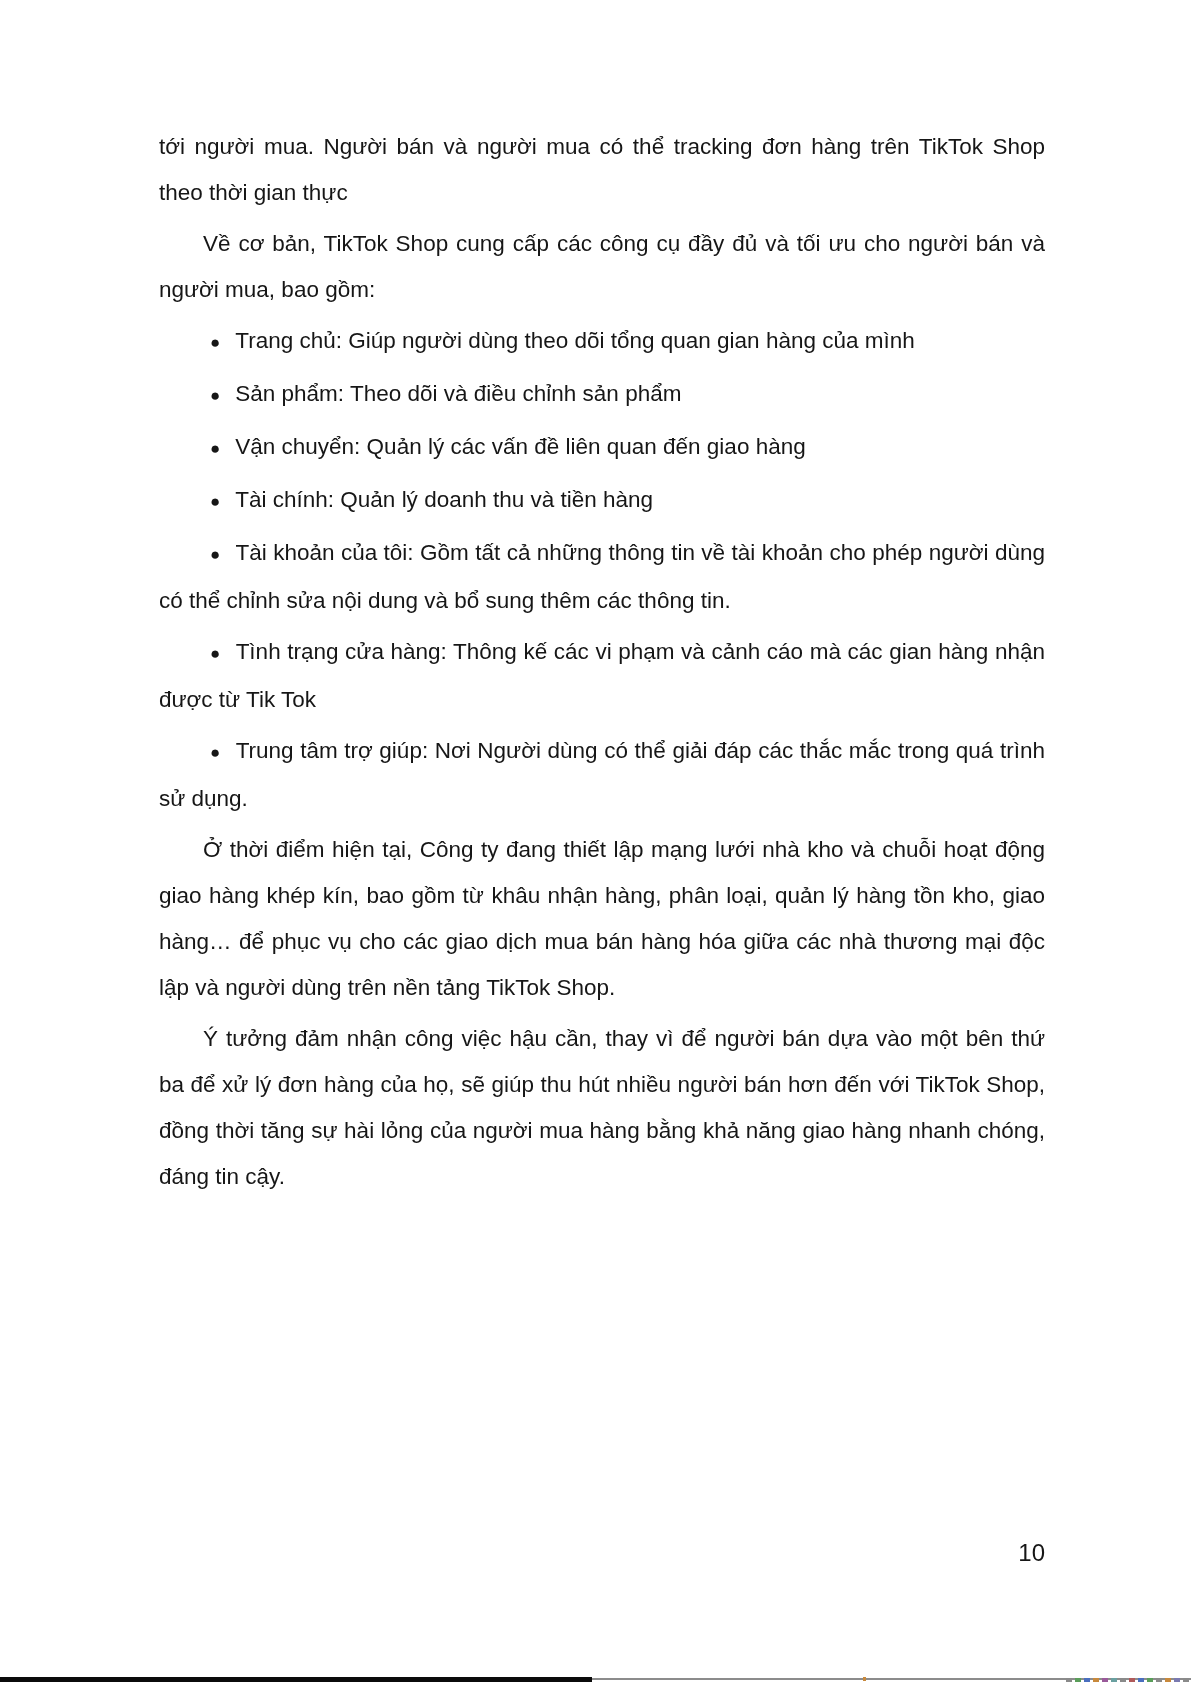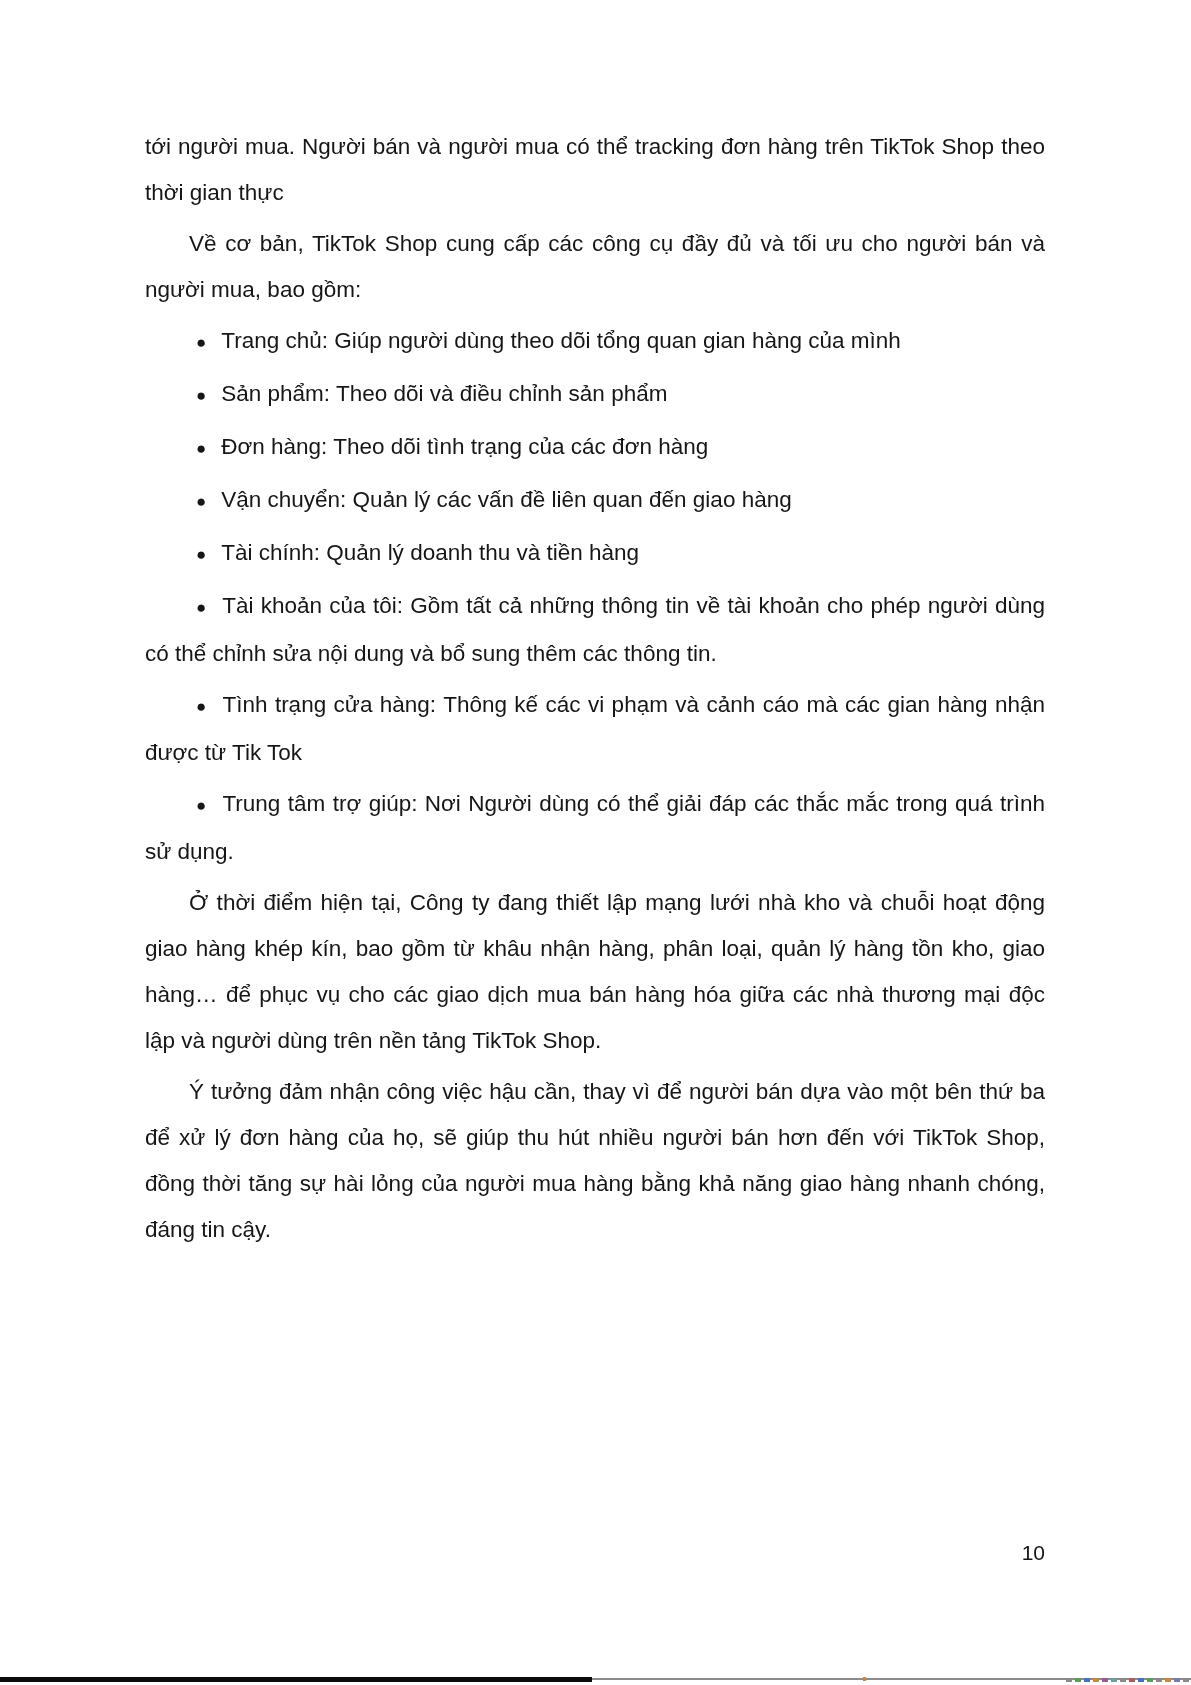--- a/index.html
+++ b/index.html
@@ -16,39 +16,39 @@
     font-family: "Liberation Sans", "DejaVu Sans", sans-serif;
     color: #161616;
   }
   .content {
     position: absolute;
     top: 124px;
     left: 145px;
     width: 900px;
   }
   .block {
-    margin: 0 0 5px 0;
+    margin: 0 0 5px 14px;
     font-size: 22.5px;
     line-height: 46px;
     text-align: justify;
     text-justify: inter-word;
     color: #161616;
   }
   .para.indent { text-indent: 44px; }
   .bullet { text-indent: 51px; }
   .marker {
     font-size: 17px;
     padding-right: 15px;
     color: #161616;
   }
   .page-number {
     position: absolute;
     top: 1536px;
     right: 146px;
-    font-size: 21px;
+    font-size: 24px;
     line-height: 34px;
     color: #161616;
   }
   
   .edge-bar-black {
     position: absolute;
     left: 0;
     bottom: 3px;
     width: 592px;
     height: 5px;
@@ -93,21 +93,20 @@
 
     <p class="block para">tới người mua. Người bán và người mua có thể tracking đơn hàng trên TikTok Shop theo thời gian thực</p>
 
 
     <p class="block para indent">Về cơ bản, TikTok Shop cung cấp các công cụ đầy đủ và tối ưu cho người bán và người mua, bao gồm:</p>
 
     <p class="block bullet"><span class="marker">●</span><span>Trang chủ: Giúp người dùng theo dõi tổng quan gian hàng của mình</span></p>
 
     <p class="block bullet"><span class="marker">●</span><span>Sản phẩm: Theo dõi và điều chỉnh sản phẩm</span></p>
 
-    <p class="block bullet"><span class="marker">●</span><span>Đơn hàng: Theo dõi tình trạng của các đơn hàng</span></p>
 
     <p class="block bullet"><span class="marker">●</span><span>Vận chuyển: Quản lý các vấn đề liên quan đến giao hàng</span></p>
 
 
     <p class="block bullet"><span class="marker">●</span><span>Tài chính: Quản lý doanh thu và tiền hàng</span></p>
 
 
     <p class="block bullet"><span class="marker">●</span><span>Tài khoản của tôi: Gồm tất cả những thông tin về tài khoản cho phép người dùng có thể chỉnh sửa nội dung và bổ sung thêm các thông tin.</span></p>
 
     <p class="block bullet"><span class="marker">●</span><span>Tình trạng cửa hàng: Thông kế các vi phạm và cảnh cáo mà các gian hàng nhận được từ Tik Tok</span></p>

